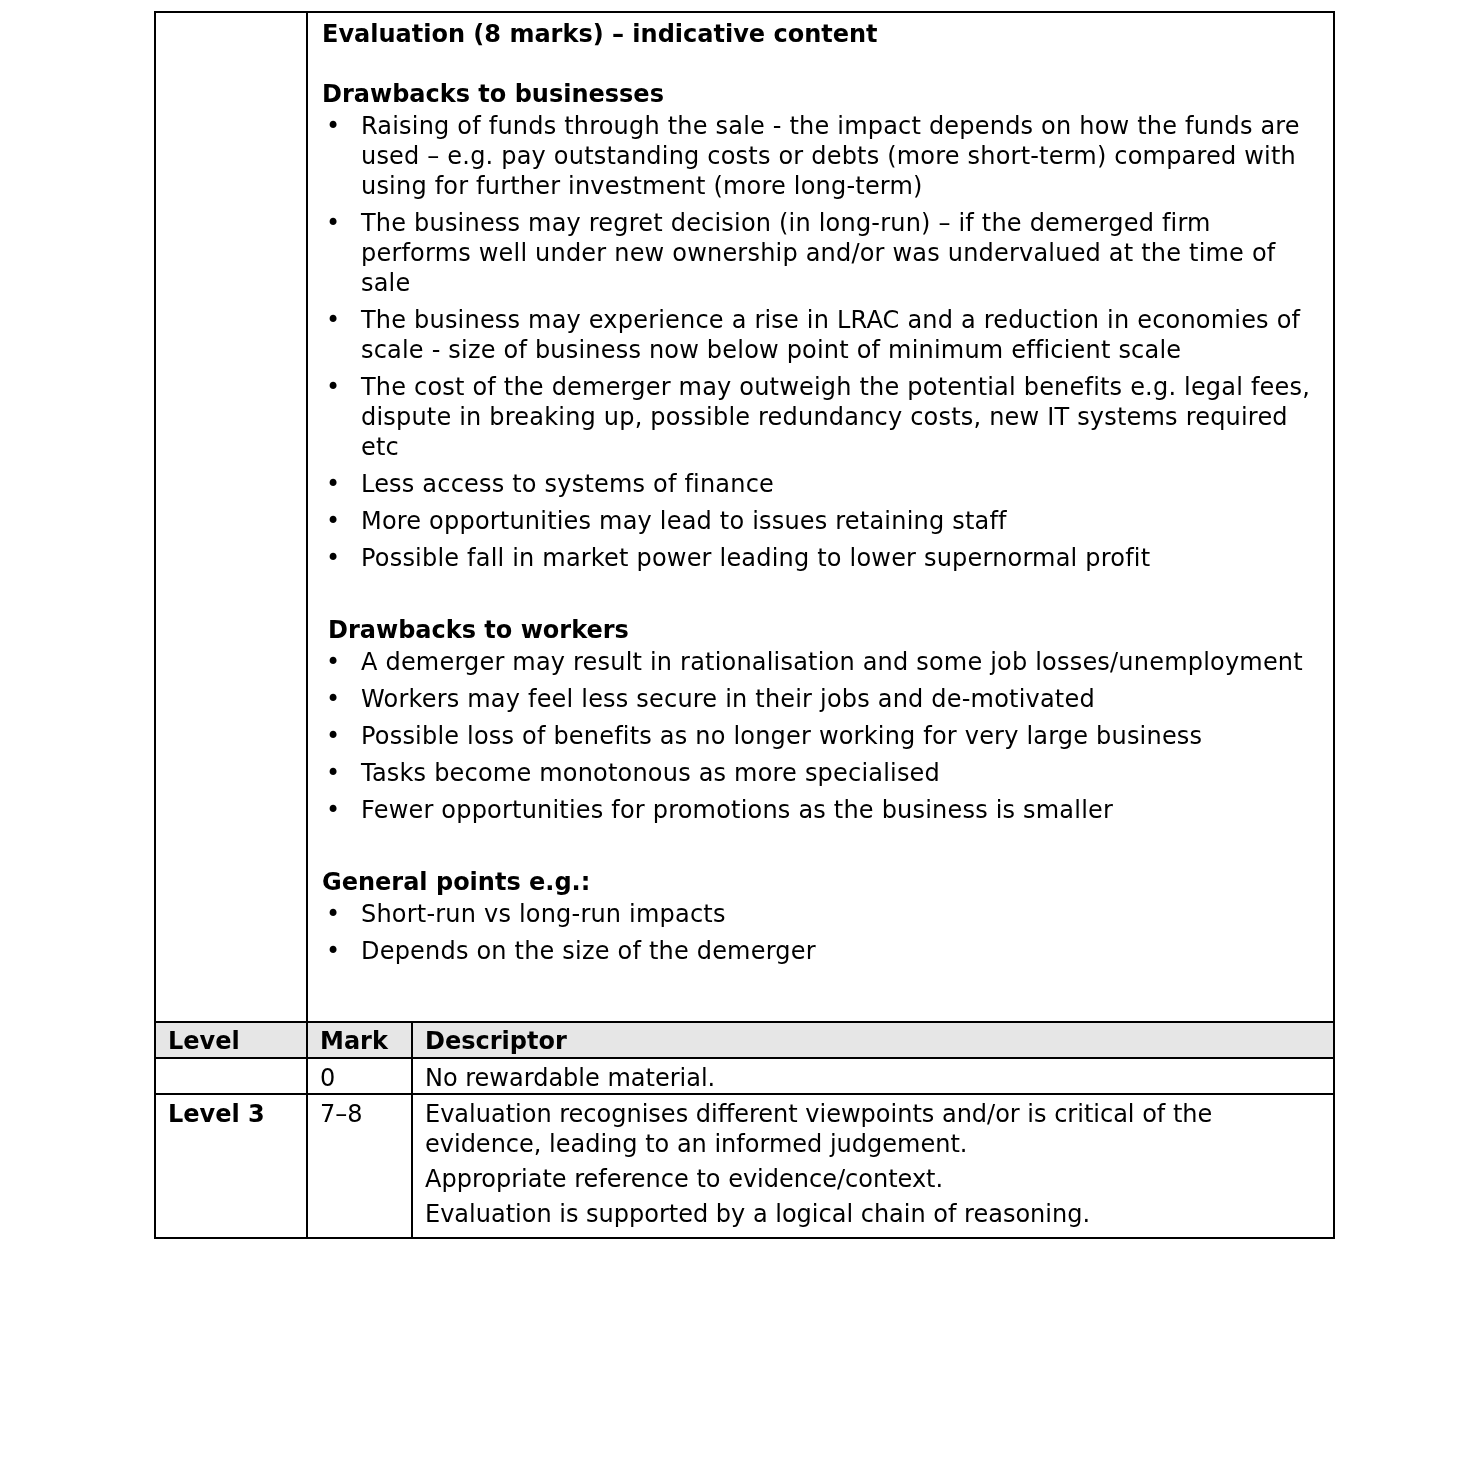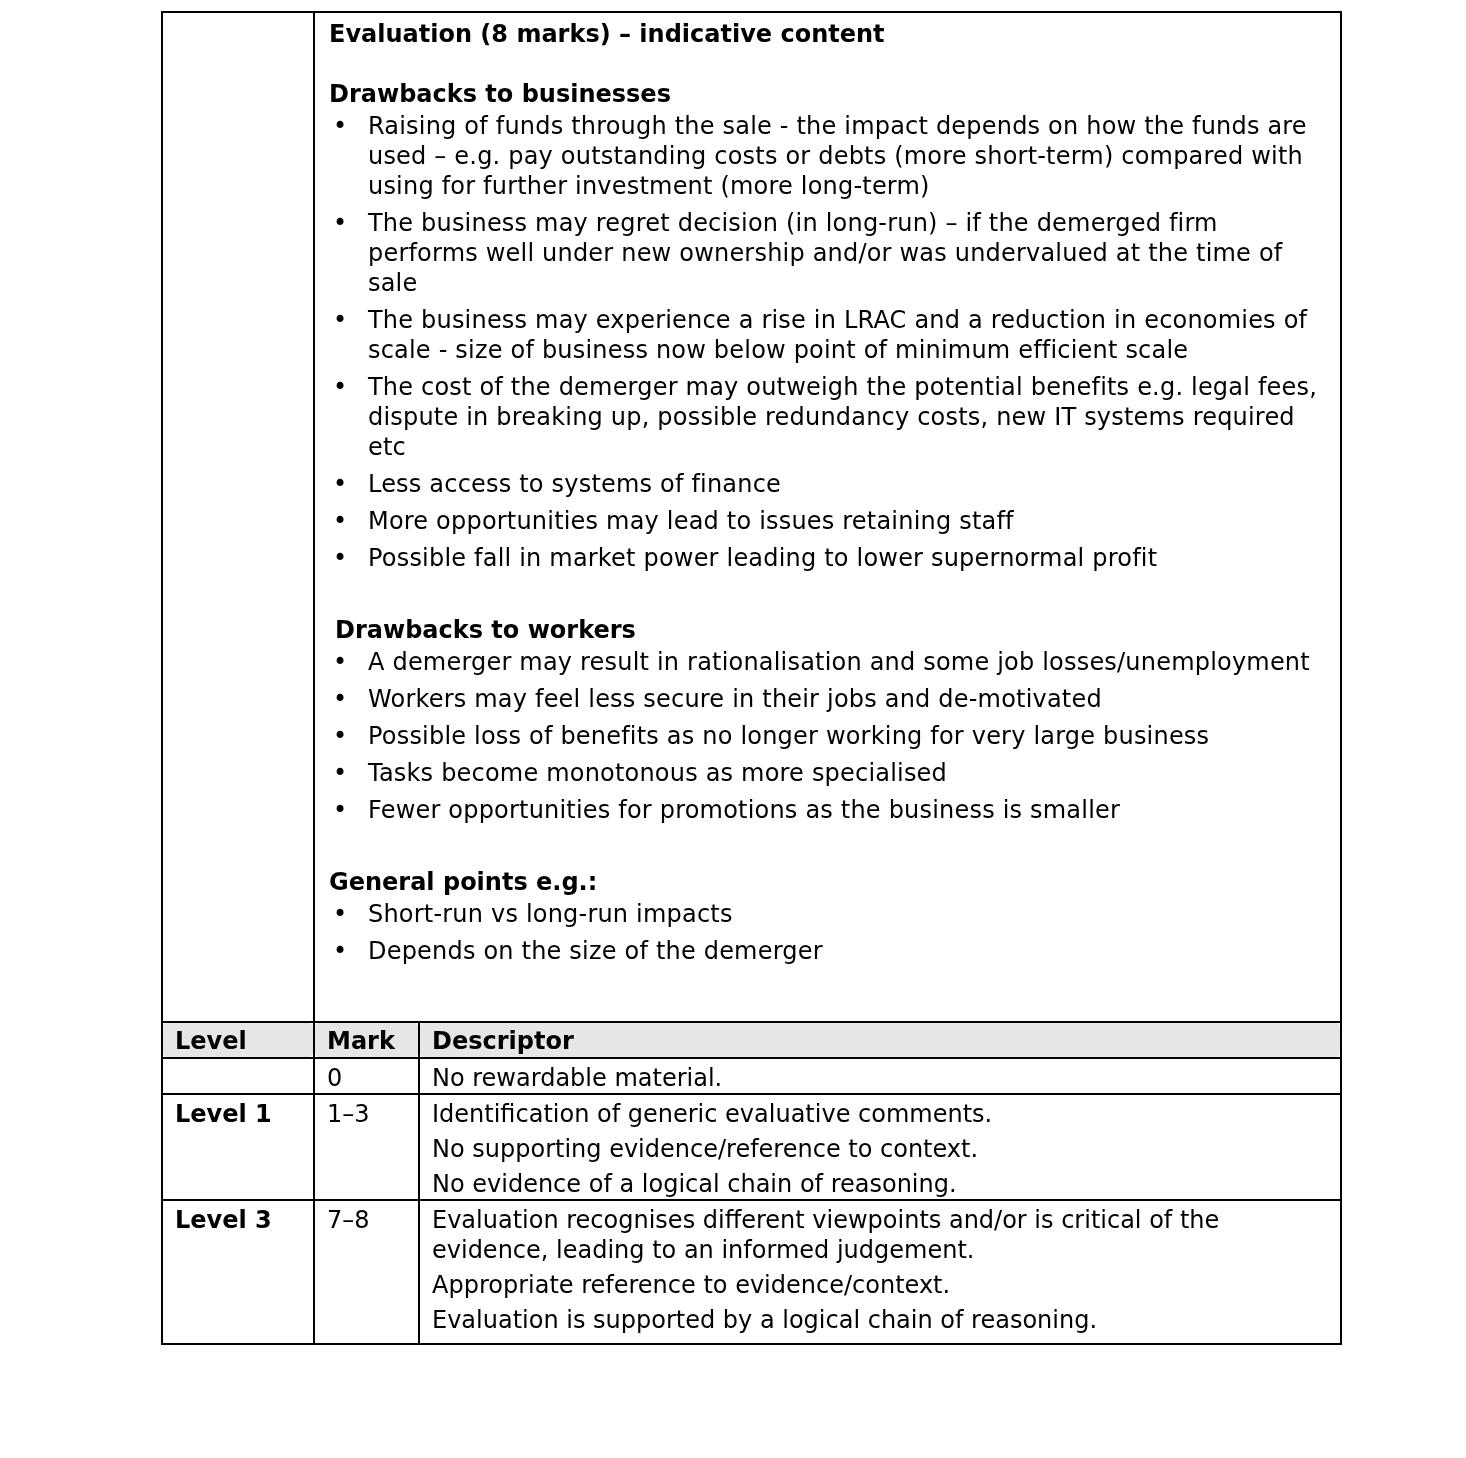--- a/index.html
+++ b/index.html
@@ -1,27 +1,27 @@
 <!DOCTYPE html>
 <html><head>
 <meta charset="utf-8">
 <style>
   html, body { margin: 0; padding: 0; background: #ffffff; }
   body { width: 1466px; height: 1458px; position: relative; font-family: "DejaVu Sans", sans-serif; color: #000; }
-  .doc { position: absolute; left: 161px; top: 11px; width: 1181px; }
+  .doc { position: absolute; left: 154px; top: 11px; width: 1181px; }
   table.main { border-collapse: collapse; width: 1181px; table-layout: fixed; }
   table.main td { border: 2px solid #000; vertical-align: top; padding: 0; }
   .content-cell { padding: 4px 12px 0 14px !important; height: 1004px; }
   h1, h2 { font-size: 24px; font-weight: bold; margin: 0; line-height: 34px; }
   h1 { margin-bottom: 26px; }
   ul { margin: 0; padding: 0; list-style: none; }
   li { position: relative; padding-left: 39px; font-size: 24px; line-height: 30px; margin-bottom: 7px; letter-spacing: 0.2px; }
   li::before { content: "•"; position: absolute; left: 4px; top: 0; }
   .section { margin-bottom: 40px; }
-  .hdr td { background: #e6e6e6; font-weight: bold; font-size: 24px; padding: 4px 12px 0 12px !important; height: 30px; border-radius: 8px; }
+  .hdr td { background: #e6e6e6; font-weight: bold; font-size: 24px; padding: 4px 12px 0 12px !important; height: 30px; }
   .row td { font-size: 24px; padding: 4px 12px 0 12px !important; line-height: 30px; }
   .lvl { font-weight: bold; }
   .desc p { margin: 0 0 5px 0; line-height: 30px; }
   .desc { padding-top: 10px !important; }
 </style>
 </head>
 <body>
 
 <div class="doc">
 <table class="main">
@@ -77,29 +77,20 @@
   </tr>
 
   <tr class="row">
     <td class="lvl"></td>
     <td>0</td>
     <td>
       <span>No rewardable material.</span>
     </td>
   </tr>
 
-  <tr class="row">
-    <td class="lvl">Level 1</td>
-    <td>1–3</td>
-    <td class="desc">
-      <p>Identification of generic evaluative comments.</p>
-      <p>No supporting evidence/reference to context.</p>
-      <p style="margin-bottom:0">No evidence of a logical chain of reasoning.</p>
-    </td>
-  </tr>
 
 
   <tr class="row">
     <td class="lvl">Level 3</td>
     <td>7–8</td>
     <td class="desc">
       <p>Evaluation recognises different viewpoints and/or is critical of the evidence, leading to an informed judgement.</p>
       <p>Appropriate reference to evidence/context.</p>
       <p style="margin-bottom:8px">Evaluation is supported by a logical chain of reasoning.</p>
     </td>

